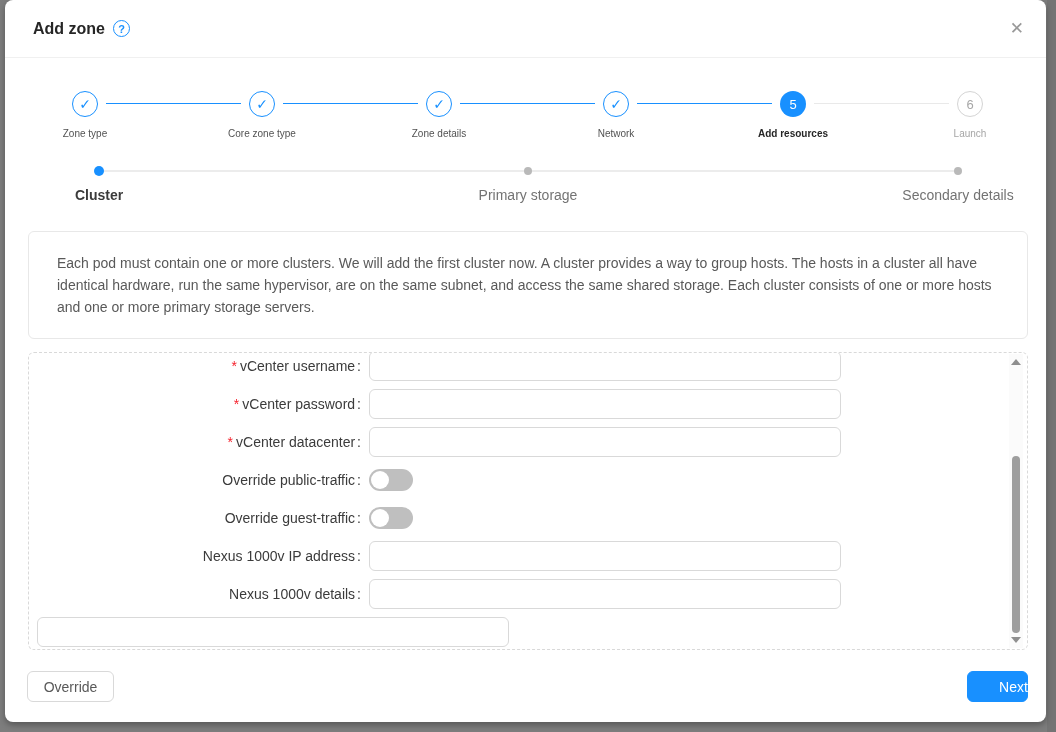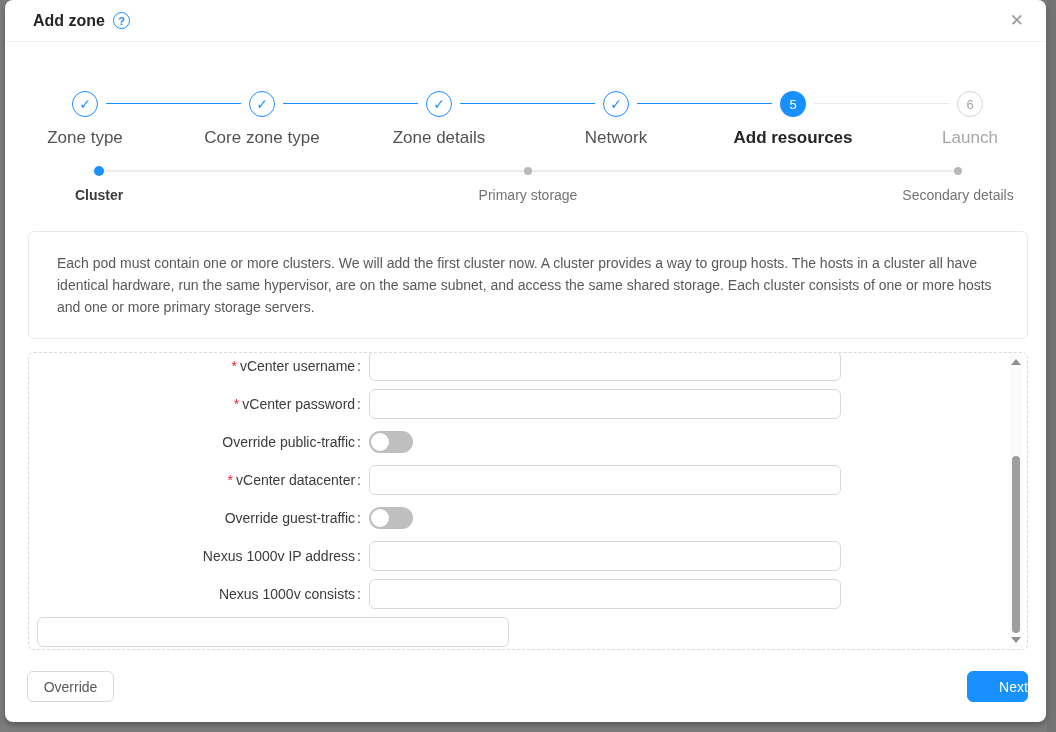--- a/index.html
+++ b/index.html
@@ -8,39 +8,39 @@
   body { background:#7d7d7d; position:relative; }
 
   .page-scrollbar { position:absolute; right:0; top:0; bottom:0; width:9px;
     background:#747474; }
 
   .modal { position:absolute; left:5px; top:0; width:1041px; height:722px;
     background:#ffffff; border-radius:8px; overflow:hidden;
     box-shadow:0 3px 6px rgba(0,0,0,.3); }
 
   
-  .modal-header { position:absolute; left:0; top:0; right:0; height:42px;
+  .modal-header { position:absolute; left:0; top:0; right:0; height:58px;
     border-bottom:1px solid #f0f0f0; display:flex; align-items:center;
     padding:0 22px 0 28px; }
   .modal-title { font-size:16px; font-weight:700; color:#262626; }
   .help-icon { display:inline-flex; align-items:center; justify-content:center;
     width:17px; height:17px; border:1.5px solid #1890ff; border-radius:50%;
     color:#1890ff; font-size:11px; font-weight:700; margin-left:8px; cursor:pointer; }
   .close-btn { margin-left:auto; color:#999; font-size:17px; cursor:pointer;
     line-height:1; }
 
   
   .step { position:absolute; top:91px; width:160px; margin-left:-80px;
     display:flex; flex-direction:column; align-items:center; }
   .step-circle { width:26px; height:26px; border-radius:50%; background:#fff;
     display:flex; align-items:center; justify-content:center; font-size:14px; }
   .step.done .step-circle { border:1px solid #1890ff; color:#1890ff; }
   .step.current .step-circle { background:#1890ff; color:#fff; font-size:13px; }
   .step.pending .step-circle { border:1px solid #d4d4d4; color:#a6a6a6; font-size:13px; }
-  .step-label { margin-top:11px; font-size:17px; color:#525252; white-space:nowrap; }
+  .step-label { margin-top:11px; font-size:10px; color:#525252; white-space:nowrap; }
   .step.current .step-label { color:#262626; font-weight:700; }
   .step.pending .step-label { color:#a6a6a6; }
   .s1{left:80px} .s2{left:257px} .s3{left:434px} .s4{left:611px} .s5{left:788px} .s6{left:965px}
   .step-line { position:absolute; top:103px; height:1px; background:#1890ff; }
   .step-line.gray { background:#e9e9e9; }
   .sl1{left:101px;width:135px} .sl2{left:278px;width:135px}
   .sl3{left:455px;width:135px} .sl4{left:632px;width:135px}
   .sl5{left:809px;width:135px}
 
   
@@ -161,49 +161,49 @@
       <div class="form-label"><span class="req">*</span><span>vCenter username</span><span class="colon">:</span></div>
       <div class="form-control"><input class="text-input" type="text" value="" style=""></div>
     </div>
 
     <div class="form-row">
       <div class="form-label"><span class="req">*</span><span>vCenter password</span><span class="colon">:</span></div>
       <div class="form-control"><input class="text-input" type="text" value="" style=""></div>
     </div>
 
     <div class="form-row">
+      <div class="form-label"><span class="req">*</span><span>vCenter datacenter</span><span class="colon">:</span></div>
+      <div class="form-control"><input class="text-input" type="text" value="" style=""></div>
+    </div>
+
+    <div class="form-row">
       <div class="form-label"><span>Override public-traffic</span><span class="colon">:</span></div>
       <div class="form-control">
           <div class="toggle">
             <div class="knob"></div>
           </div>
         </div>
     </div>
 
     <div class="form-row">
-      <div class="form-label"><span class="req">*</span><span>vCenter datacenter</span><span class="colon">:</span></div>
-      <div class="form-control"><input class="text-input" type="text" value="" style=""></div>
-    </div>
-
-    <div class="form-row">
       <div class="form-label"><span>Override guest-traffic</span><span class="colon">:</span></div>
       <div class="form-control">
           <div class="toggle">
             <div class="knob"></div>
           </div>
         </div>
     </div>
 
     <div class="form-row">
       <div class="form-label"><span>Nexus 1000v IP address</span><span class="colon">:</span></div>
       <div class="form-control"><input class="text-input" type="text" value="" style=""></div>
     </div>
 
     <div class="form-row">
-      <div class="form-label"><span>Nexus 1000v consists</span><span class="colon">:</span></div>
+      <div class="form-label"><span>Nexus 1000v details</span><span class="colon">:</span></div>
       <div class="form-control"><input class="text-input" type="text" value="" style=""></div>
     </div>
 
     <div class="form-row">
       <div class="form-control"><input class="text-input" type="text" value="" style=""></div>
     </div>
 
     <div class="inner-scrollbar">
       <div class="sb-arrow up">
           <div class="tri-up"></div>

